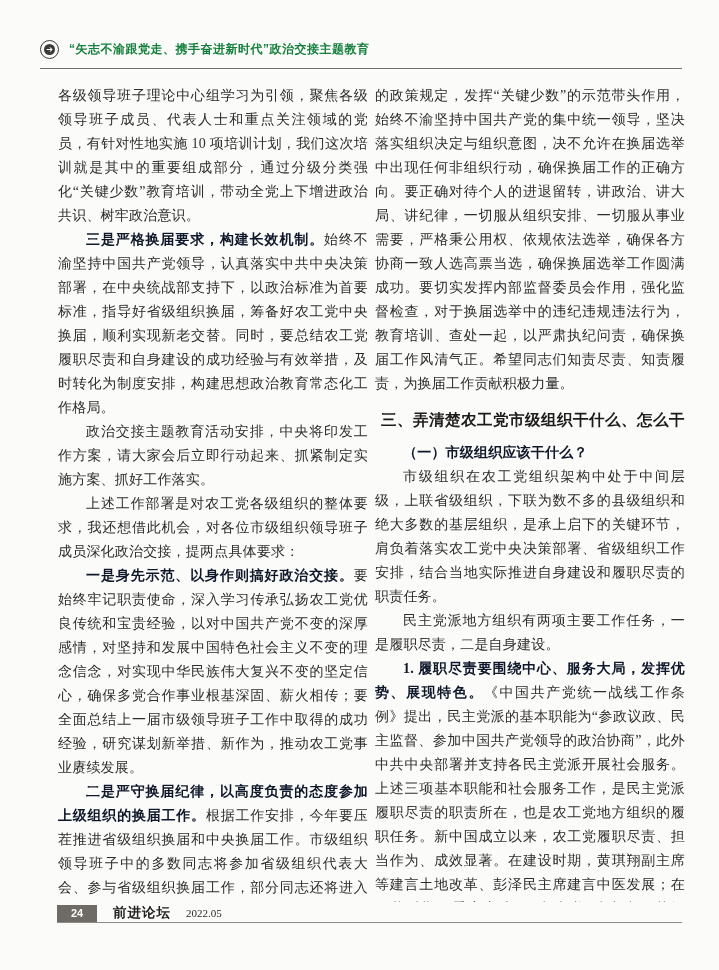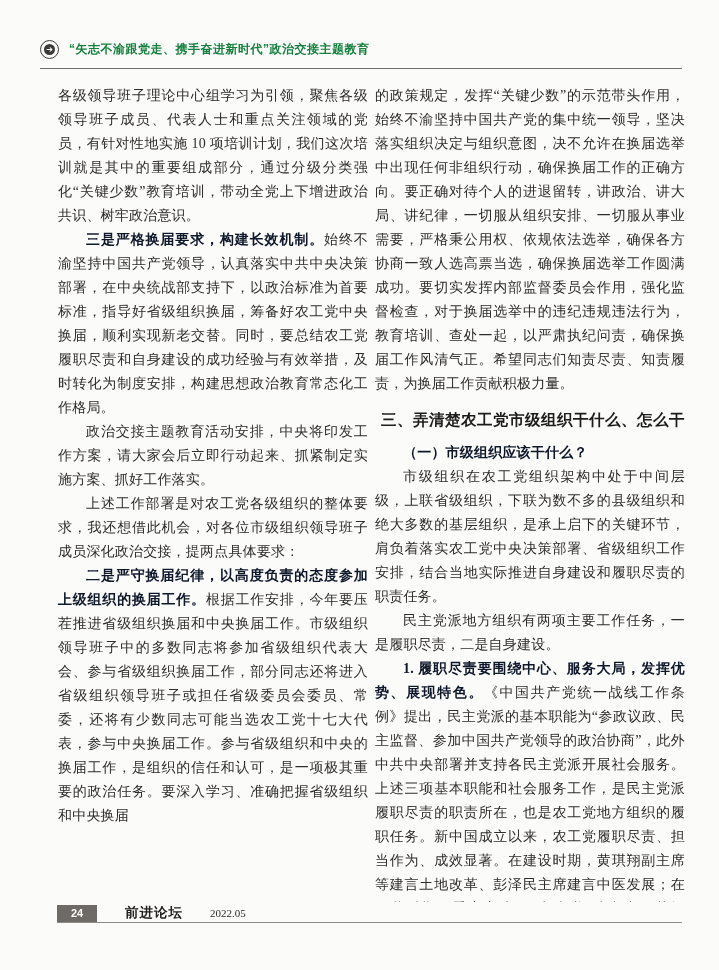--- a/index.html
+++ b/index.html
@@ -48,21 +48,21 @@
   .col p b{font-weight:bold;color:#0f172a;}
   .col p.heading{
     font-size:15.5px;font-weight:bold;color:#1d1c1b;
     text-indent:0;text-align:right;
     margin:12px 0 9px 0;letter-spacing:0.5px;
   }
   
   .footer{
     position:absolute;left:57px;right:37px;top:904px;height:18px;
     border-bottom:1.2px solid #8d8b88;
-    display:flex;align-items:center;gap:12px;
+    display:flex;align-items:center;
   }
   .page-num-box{
     width:40px;height:17px;background:#6e6a66;
     color:#fdfdfc;font-size:11px;font-weight:bold;
     display:flex;align-items:center;justify-content:center;
     font-family:"Liberation Sans","DejaVu Sans",sans-serif;
     flex:0 0 auto;
   }
   .journal{
     margin-left:16px;font-size:13.5px;font-weight:bold;color:#23211f;
@@ -84,20 +84,21 @@
     </span>
     <span class="hdr-title">“矢志不渝跟党走、携手奋进新时代”政治交接主题教育</span>
   </div>
 
   <div class="cols">
     <div class="col" id="col-left">
         <p class=" cont">各级领导班子理论中心组学习为引领，聚焦各级领导班子成员、代表人士和重点关注领域的党员，有针对性地实施 10 项培训计划，我们这次培训就是其中的重要组成部分，通过分级分类强化“关键少数”教育培训，带动全党上下增进政治共识、树牢政治意识。</p>
         <p class=""><b>三是严格换届要求，构建长效机制。</b>始终不渝坚持中国共产党领导，认真落实中共中央决策部署，在中央统战部支持下，以政治标准为首要标准，指导好省级组织换届，筹备好农工党中央换届，顺利实现新老交替。同时，要总结农工党履职尽责和自身建设的成功经验与有效举措，及时转化为制度安排，构建思想政治教育常态化工作格局。</p>
         <p class="">政治交接主题教育活动安排，中央将印发工作方案，请大家会后立即行动起来、抓紧制定实施方案、抓好工作落实。</p>
         <p class="">上述工作部署是对农工党各级组织的整体要求，我还想借此机会，对各位市级组织领导班子成员深化政治交接，提两点具体要求：</p>
+        <p class=""><b>一是身先示范、以身作则搞好政治交接。</b>要始终牢记职责使命，深入学习传承弘扬农工党优良传统和宝贵经验，以对中国共产党不变的深厚感情，对坚持和发展中国特色社会主义不变的理念信念，对实现中华民族伟大复兴不变的坚定信心，确保多党合作事业根基深固、薪火相传；要全面总结上一届市级领导班子工作中取得的成功经验，研究谋划新举措、新作为，推动农工党事业赓续发展。</p>
         <p class=""><b>二是严守换届纪律，以高度负责的态度参加上级组织的换届工作。</b>根据工作安排，今年要压茬推进省级组织换届和中央换届工作。市级组织领导班子中的多数同志将参加省级组织代表大会、参与省级组织换届工作，部分同志还将进入省级组织领导班子或担任省级委员会委员、常委，还将有少数同志可能当选农工党十七大代表，参与中央换届工作。参与省级组织和中央的换届工作，是组织的信任和认可，是一项极其重要的政治任务。要深入学习、准确把握省级组织和中央换届</p>
       </div>
     <div class="col" id="col-right">
         <p class=" cont">的政策规定，发挥“关键少数”的示范带头作用，始终不渝坚持中国共产党的集中统一领导，坚决落实组织决定与组织意图，决不允许在换届选举中出现任何非组织行动，确保换届工作的正确方向。要正确对待个人的进退留转，讲政治、讲大局、讲纪律，一切服从组织安排、一切服从事业需要，严格秉公用权、依规依法选举，确保各方协商一致人选高票当选，确保换届选举工作圆满成功。要切实发挥内部监督委员会作用，强化监督检查，对于换届选举中的违纪违规违法行为，教育培训、查处一起，以严肃执纪问责，确保换届工作风清气正。希望同志们知责尽责、知责履责，为换届工作贡献积极力量。</p>
         <p class="heading">三、弄清楚农工党市级组织干什么、怎么干</p>
         <p class=""><b>（一）市级组织应该干什么？</b></p>
         <p class="">市级组织在农工党组织架构中处于中间层级，上联省级组织，下联为数不多的县级组织和绝大多数的基层组织，是承上启下的关键环节，肩负着落实农工党中央决策部署、省级组织工作安排，结合当地实际推进自身建设和履职尽责的职责任务。</p>
         <p class="">民主党派地方组织有两项主要工作任务，一是履职尽责，二是自身建设。</p>
         <p class=""><b>1. 履职尽责要围绕中心、服务大局，发挥优势、展现特色。</b>《中国共产党统一战线工作条例》提出，民主党派的基本职能为“参政议政、民主监督、参加中国共产党领导的政治协商”，此外中共中央部署并支持各民主党派开展社会服务。上述三项基本职能和社会服务工作，是民主党派履职尽责的职责所在，也是农工党地方组织的履职任务。新中国成立以来，农工党履职尽责、担当作为、成效显著。在建设时期，黄琪翔副主席等建言土地改革、彭泽民主席建言中医发展；在改革时期，季方主席“三老上书”建言中医药振兴，卢嘉锡主席建言“科技兴国”，蒋正华主席建言“西新工程”，桑国卫主席倡导“同心助医工程”，一代代农工党人在国家政治舞台上作用彰显。进入新时代，以陈竺主席为班长的农工党中央，致力服务党和国家中心工作，逐步提出形成以推进</p>
       </div>

